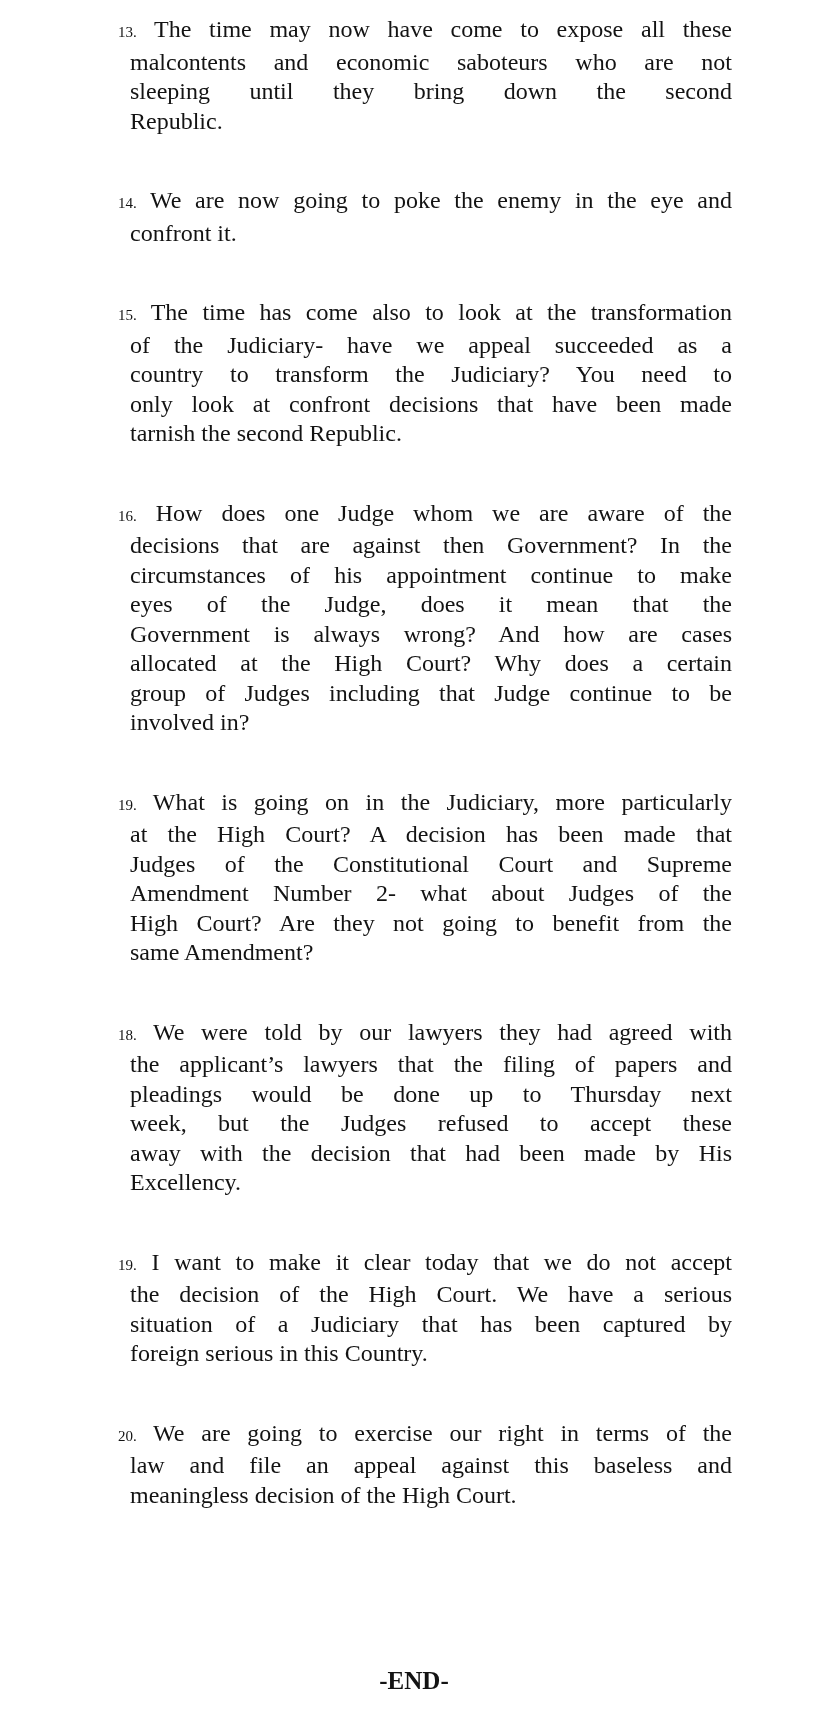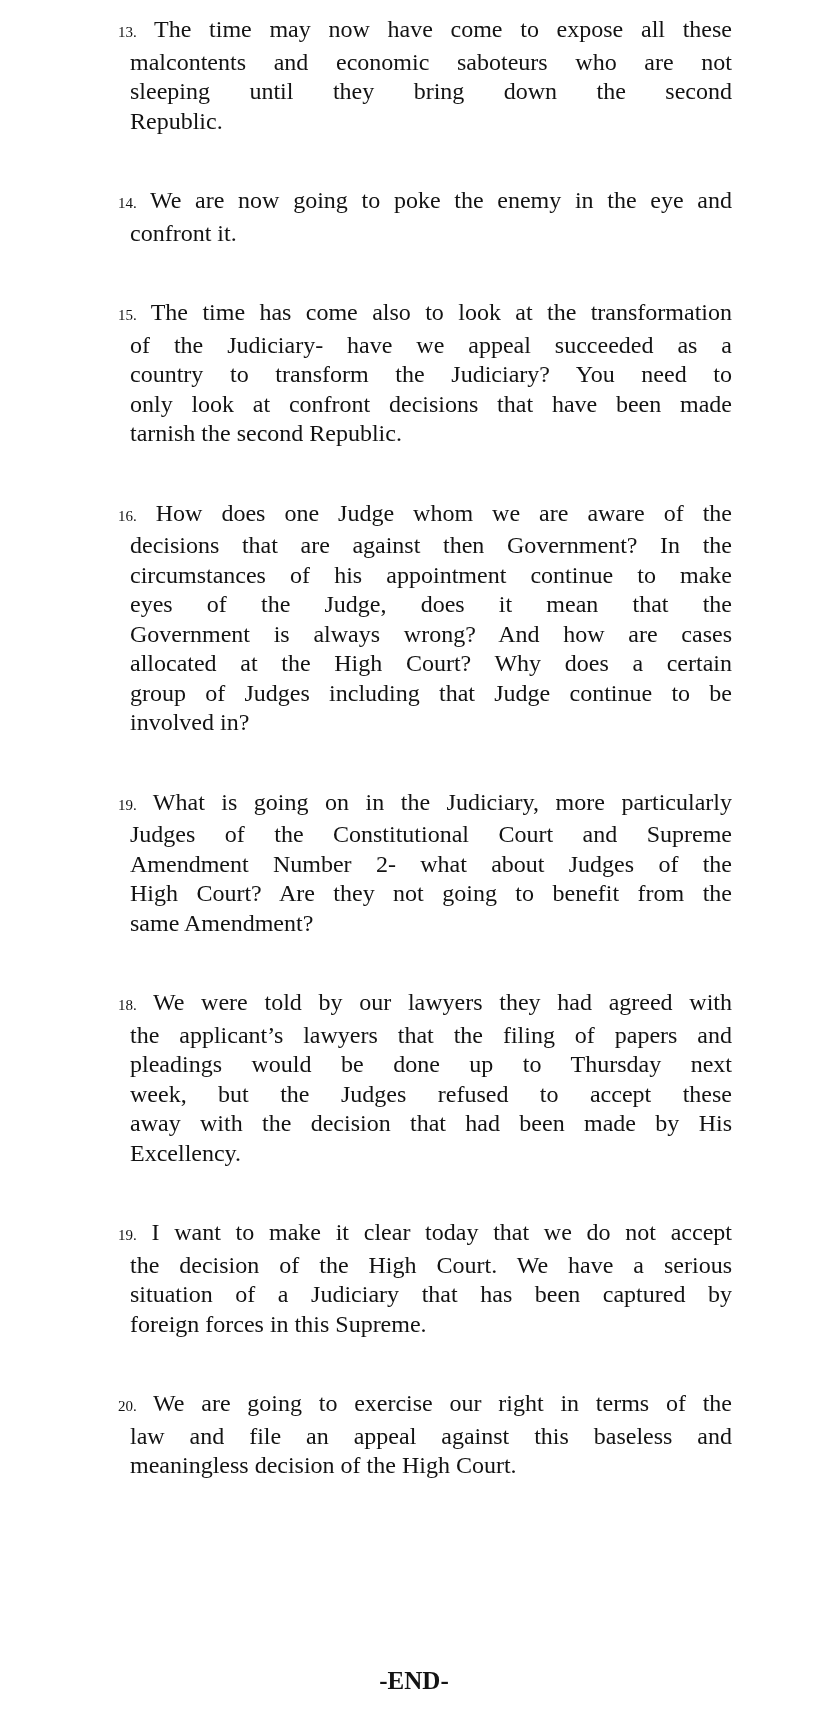--- a/index.html
+++ b/index.html
@@ -74,38 +74,39 @@
         <div class="line">decisions that are against then Government? In the</div>
         <div class="line">circumstances of his appointment continue to make</div>
         <div class="line">eyes of the Judge, does it mean that the</div>
         <div class="line">Government is always wrong? And how are cases</div>
         <div class="line">allocated at the High Court? Why does a certain</div>
         <div class="line">group of Judges including that Judge continue to be</div>
         <div class="line last">involved in?</div>
       </div>
       <div class="para">
         <div class="line"><span class="num">19.</span> What is going on in the Judiciary, more particularly</div>
+        <div class="line">at the High Court? A decision has been made that</div>
         <div class="line">Judges of the Constitutional Court and Supreme</div>
         <div class="line">Amendment Number 2- what about Judges of the</div>
         <div class="line">High Court? Are they not going to benefit from the</div>
         <div class="line last">same Amendment?</div>
       </div>
       <div class="para">
         <div class="line"><span class="num">18.</span> We were told by our lawyers they had agreed with</div>
         <div class="line">the applicant’s lawyers that the filing of papers and</div>
         <div class="line">pleadings would be done up to Thursday next</div>
         <div class="line">week, but the Judges refused to accept these</div>
         <div class="line">away with the decision that had been made by His</div>
         <div class="line last">Excellency.</div>
       </div>
       <div class="para">
         <div class="line"><span class="num">19.</span> I want to make it clear today that we do not accept</div>
         <div class="line">the decision of the High Court. We have a serious</div>
         <div class="line">situation of a Judiciary that has been captured by</div>
-        <div class="line last">foreign forces in this Supreme.</div>
+        <div class="line last">foreign serious in this Country.</div>
       </div>
       <div class="para">
         <div class="line"><span class="num">20.</span> We are going to exercise our right in terms of the</div>
         <div class="line">law and file an appeal against this baseless and</div>
         <div class="line last">meaningless decision of the High Court.</div>
       </div>
     </div>
   <div class="end-marker">-END-</div>
 </div>
 

